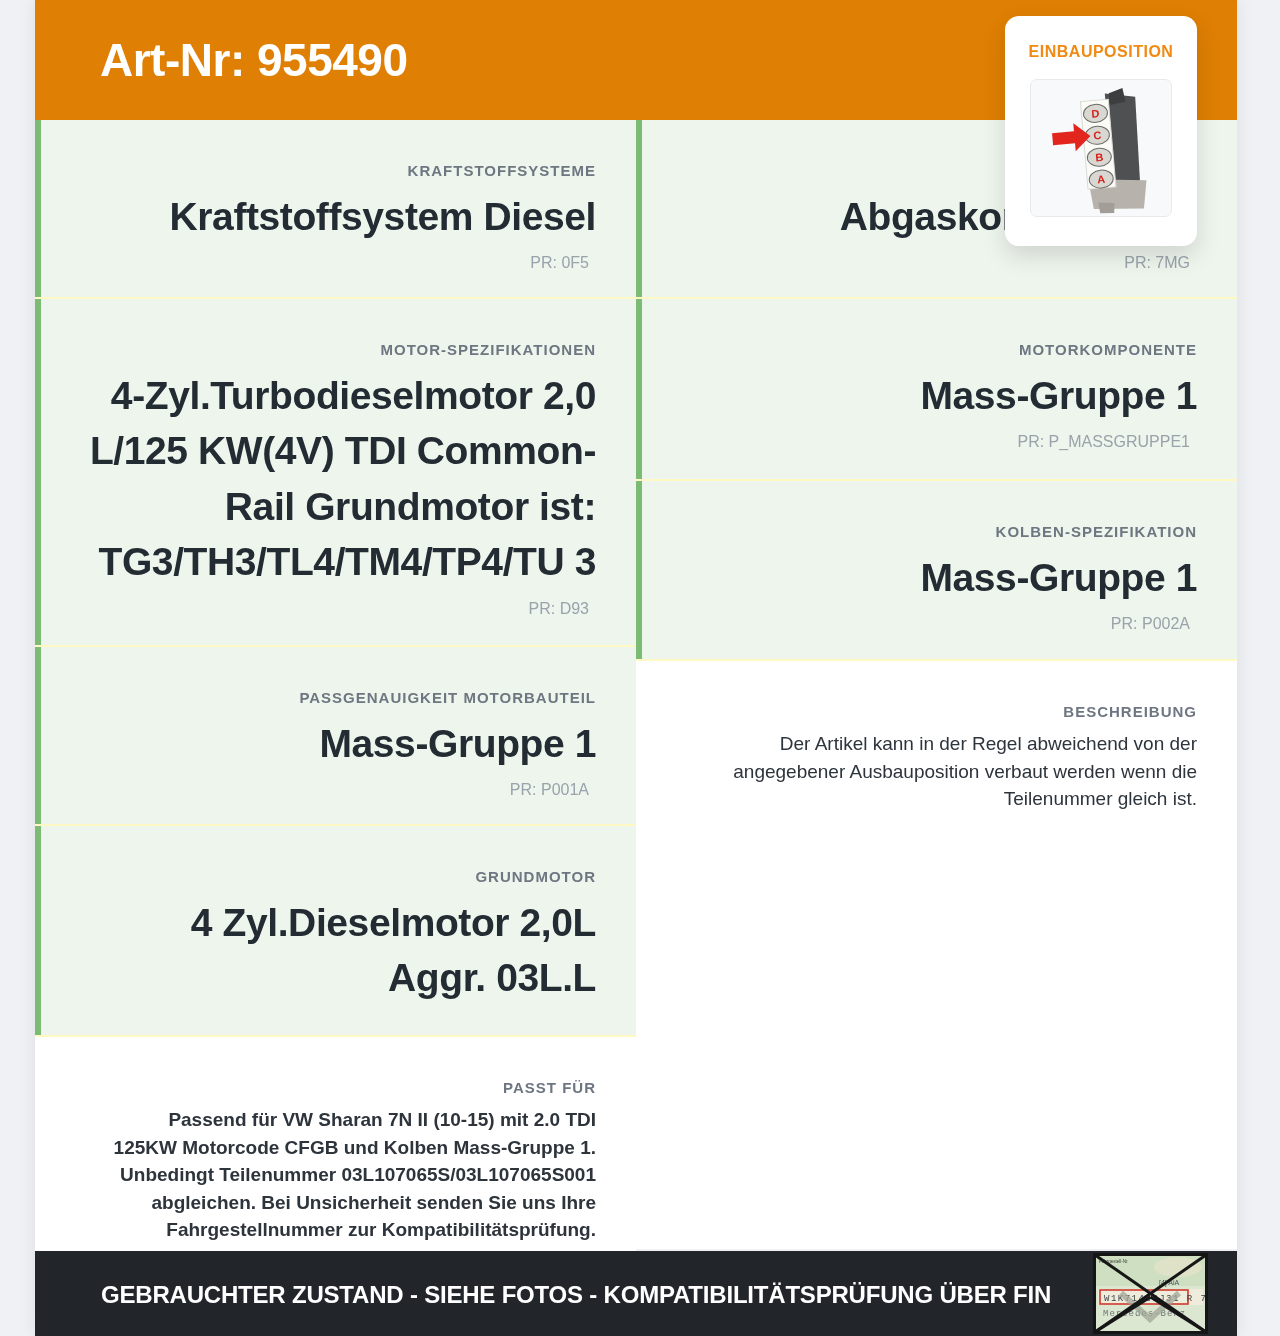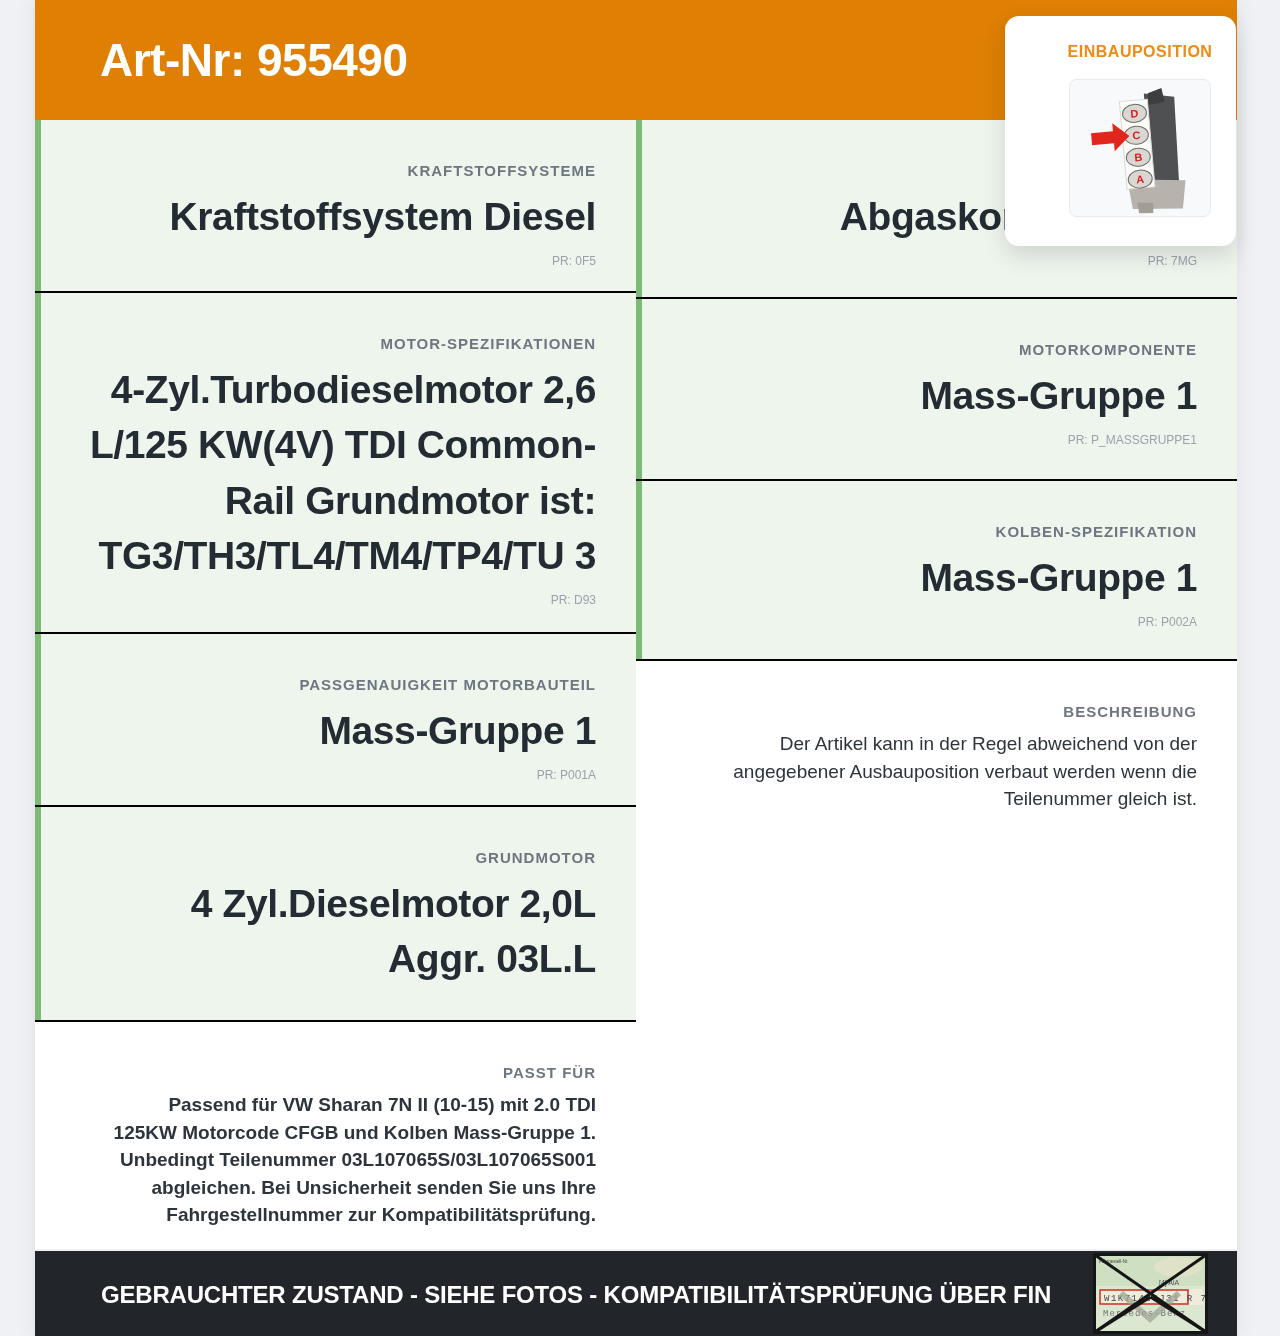--- a/index.html
+++ b/index.html
@@ -16,21 +16,21 @@
   
   .header{
     height:120px;background:#df7f04;
     display:flex;align-items:center;
     padding-left:65px;box-sizing:border-box;
   }
   .header h1{
     margin:0;color:#ffffff;font-size:46px;font-weight:800;letter-spacing:-0.5px;
   }
   
-  .main{display:flex;height:1129px;background:#000000;}
+  .main{display:flex;height:1129px;background:#fef9c3;}
   .col{display:flex;flex-direction:column;width:601px;}
   .card{
     background:#eef5ed;border-left:6px solid #7cbb74;
     box-sizing:border-box;margin-bottom:2px;
     padding:42px 40px 20px 47px;
   }
   .card.white{
     background:#ffffff;border-left:none;padding-left:28px;
   }
   .col .card:last-child{margin-bottom:0;flex:1;}
@@ -39,32 +39,32 @@
   .rc4{border-left:2px solid #f0f2f3;}
   .card .label{
     font-size:15px;font-weight:700;color:#6e7681;letter-spacing:1px;
     margin:0 0 10px 0;
   }
   .card .title{
     font-size:39px;font-weight:700;color:#232b33;letter-spacing:-0.4px;
     line-height:1.42;margin:0 0 10px 0;
   }
   .card .pr{
-    font-size:12px;font-weight:500;color:#9aa2ab;margin:0;
+    font-size:16px;font-weight:500;color:#9aa2ab;margin:7px;
   }
   .card .body{
     font-size:19px;color:#2d343c;line-height:1.45;margin:4px 0 0 0;max-width:540px;
   }
   .card .body.bold{font-weight:700;margin-left:39px;}
   
   .einbau{
     position:absolute;left:1005px;top:16px;width:192px;height:230px;
     background:#ffffff;border-radius:14px;z-index:10;
     box-shadow:0 10px 25px rgba(0,0,0,0.13);
-    display:flex;flex-direction:column;align-items:center;padding-left:39px;
+    display:flex;flex-direction:column;align-items:center;
   }
   .einbau .etitle{
     margin-top:27px;font-size:16px;font-weight:800;color:#f08a12;letter-spacing:0.5px;
   }
   .einbau .imgbox{
     margin-top:18px;width:140px;height:136px;border:1px solid #e7eaed;border-radius:7px;
     background:#f7f9fa;overflow:hidden;
   }
   
   .footer{
@@ -91,21 +91,21 @@
     <div class="main">
 
       <div class="col">
         <div class="card lc1">
           <p class="label">KRAFTSTOFFSYSTEME</p>
           <p class="title">Kraftstoffsystem Diesel</p>
           <p class="pr">PR: 0F5</p>
         </div>
         <div class="card lc2">
           <p class="label">MOTOR-SPEZIFIKATIONEN</p>
-          <p class="title">4-Zyl.Turbodieselmotor 2,6 L/125 KW(4V) TDI Common-Rail Grundmotor ist: TG3/TH3/TL4/TM4/TP4/TU 3</p>
+          <p class="title">4-Zyl.Turbodieselmotor 2,0 L/125 KW(4V) TDI Common-Rail Grundmotor ist: TG3/TH3/TL4/TM4/TP4/TU 3</p>
           <p class="pr">PR: D93</p>
         </div>
         <div class="card lc3">
           <p class="label">PASSGENAUIGKEIT MOTORBAUTEIL</p>
           <p class="title">Mass-Gruppe 1</p>
           <p class="pr">PR: P001A</p>
         </div>
         <div class="card lc4">
           <p class="label">GRUNDMOTOR</p>
           <p class="title">4 Zyl.Dieselmotor 2,0L Aggr. 03L.L</p>

